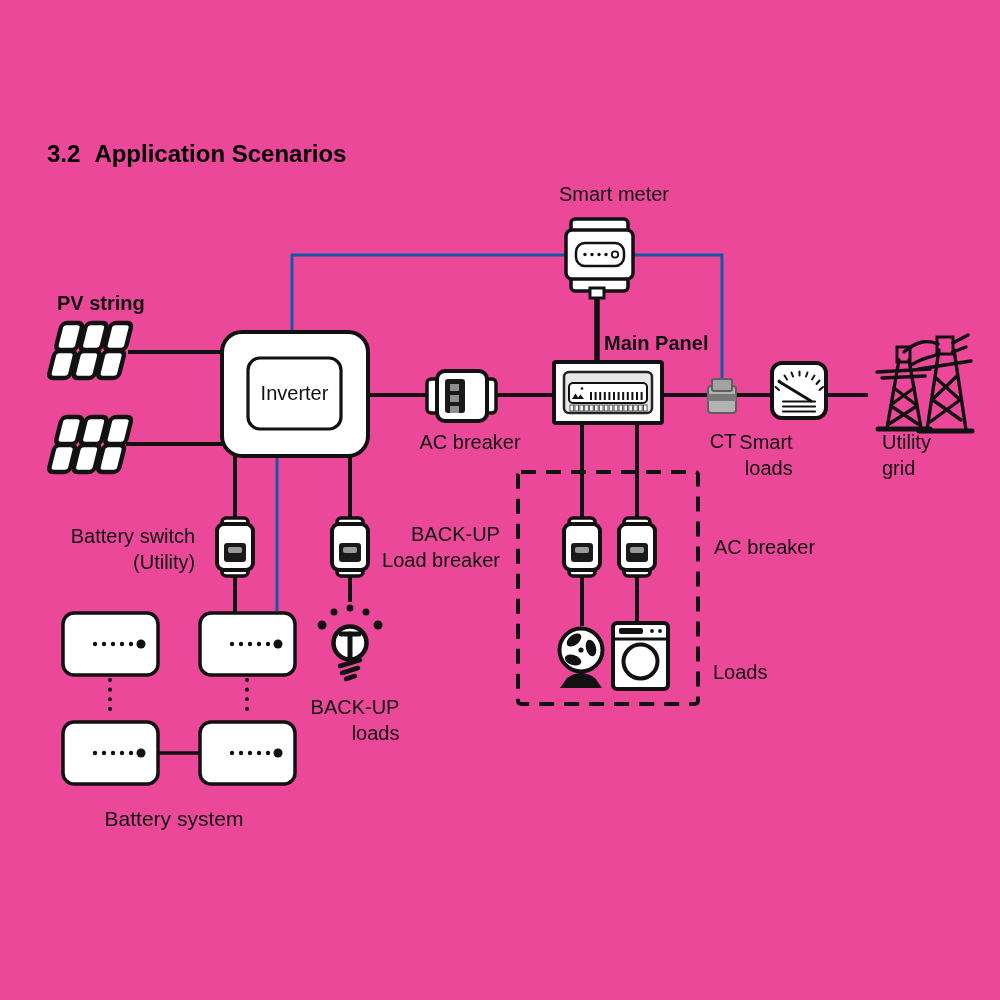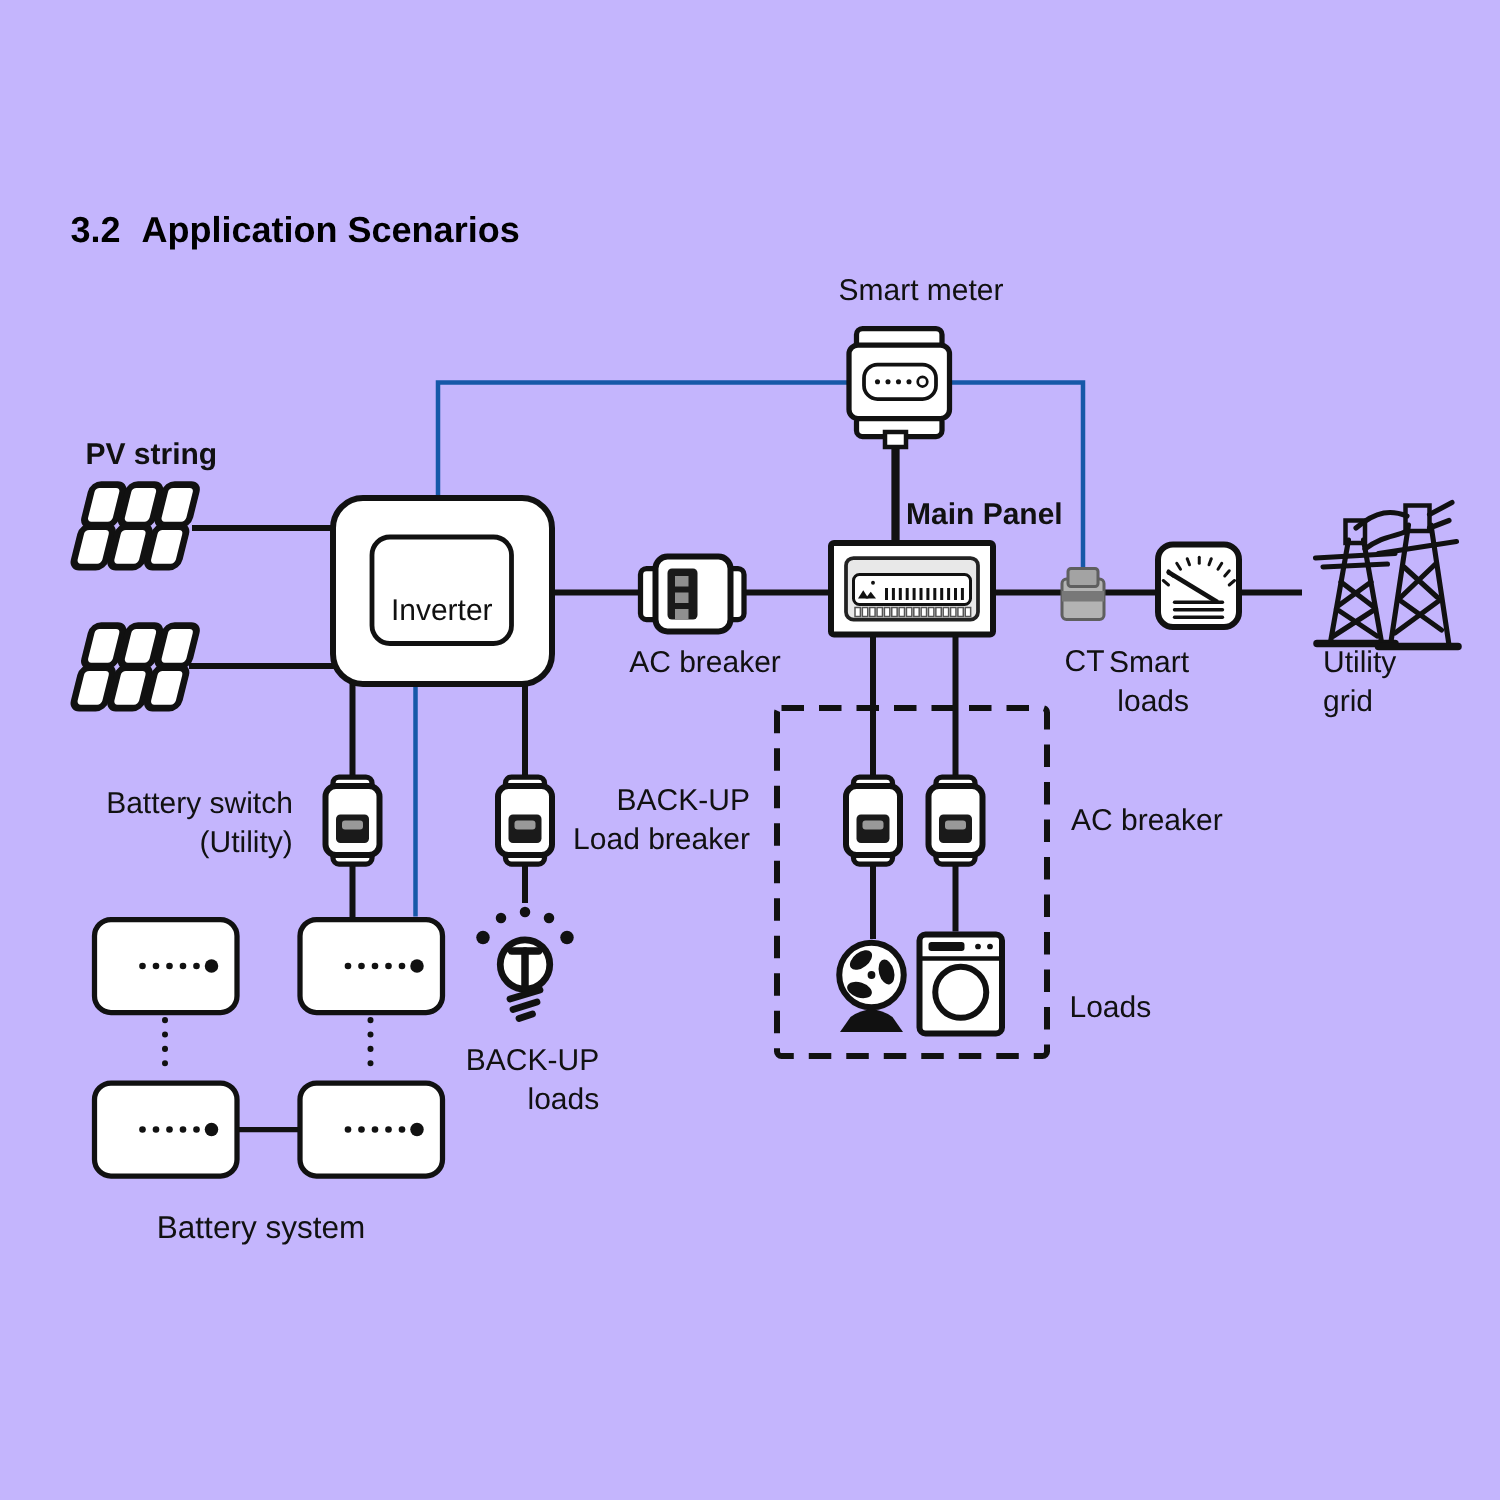--- a/index.html
+++ b/index.html
@@ -1,23 +1,23 @@
 <!DOCTYPE html>
 <html><head>
 <meta charset="utf-8">
 <style>
   html,body{margin:0;padding:0;background:#fff;}
-  #page{position:relative;width:1000px;height:1000px;background:#c4b5fd;overflow:hidden;
+  #page{position:relative;width:1000px;height:1000px;background:#ec4899;overflow:hidden;
         font-family:"Liberation Sans","DejaVu Sans",sans-serif;color:#111;}
   #diagram-svg{position:absolute;left:0;top:0;}
   .lbl{position:absolute;font-size:20px;line-height:25px;color:#111;white-space:nowrap;}
   .lbl.center{transform:translateX(-50%);text-align:right;}
   #title{position:absolute;left:47px;top:140px;font-size:24px;font-weight:bold;color:#000;}
   #title .num{margin-right:14px;}
-  #inverter-label{position:absolute;left:248px;top:372px;width:93px;height:71px;
+  #inverter-label{position:absolute;left:248px;top:358px;width:93px;height:71px;
        display:flex;align-items:center;justify-content:center;font-size:20px;}
   .two-line div{line-height:26px;}
 </style>
 </head>
 <body>
 
 <div id="page">
 
   <div id="title">
     <span class="num">3.2</span><span>Application Scenarios</span>

